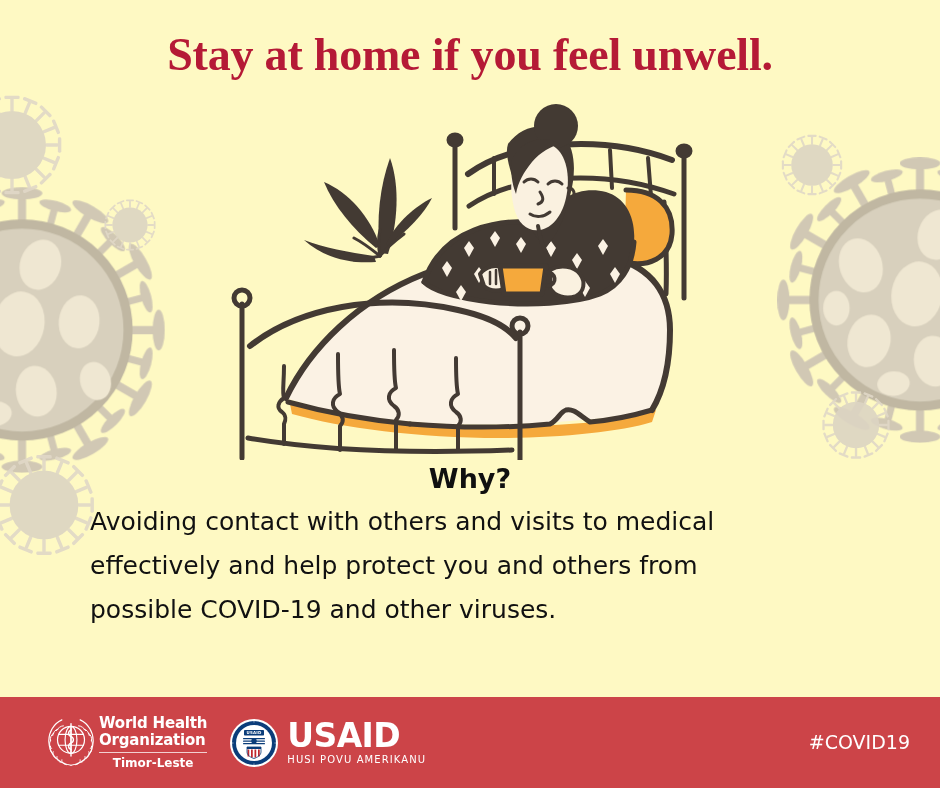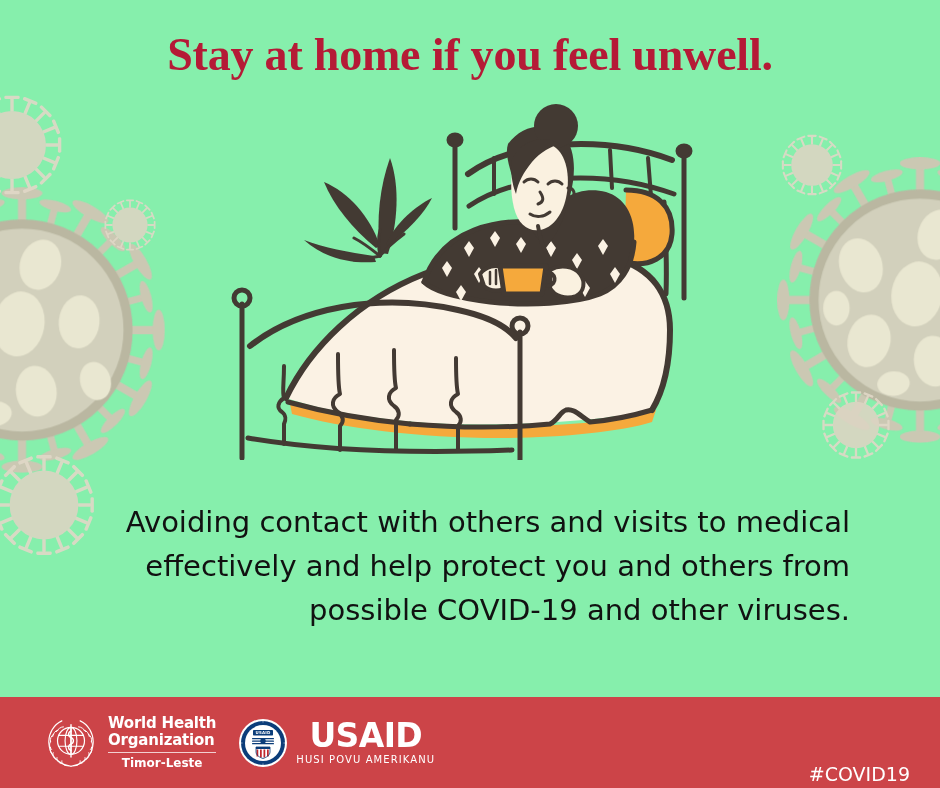--- a/index.html
+++ b/index.html
@@ -10,21 +10,21 @@
     height: 788px;
     overflow: hidden;
     background: #FBBB55;
     font-family: "Liberation Sans", sans-serif;
   }
 
   #poster {
     position: relative;
     width: 940px;
     height: 788px;
-    background: #86efac;
+    background: #fef9c3;
     overflow: hidden;
   }
 
   
   #virus-layer {
     position: absolute;
     left: 0; top: 0;
     width: 940px;
     height: 788px;
     pointer-events: none;
@@ -67,24 +67,24 @@
     font-size: 27px;
     line-height: 34px;
     color: #101010;
   }
 
   #body-copy {
     position: absolute;
     left: 90px;
     top: 500px;
     width: 760px;
-    text-align: right;
+    text-align: left;
     font-family: "DejaVu Sans", sans-serif;
     font-weight: 400;
-    font-size: 29px;
+    font-size: 25px;
     line-height: 44px;
     color: #111111;
   }
   #body-copy .line { display: block; white-space: nowrap; }
 
   
   #footer {
     position: absolute;
     left: 0;
     top: 697px;
@@ -98,22 +98,21 @@
     left: 44px;
     top: 0;
     height: 91px;
     display: flex;
     align-items: center;
     gap: 22px;
   }
 
   .who-lockup {
     display: flex;
-    align-items: center;
-    gap: 10px;
+    gap: 1px;
   }
   .who-wordmark {
     display: flex;
     flex-direction: column;
     color: #ffffff;
   }
   .who-wordmark .l1,
   .who-wordmark .l2 {
     font-family: "DejaVu Sans", sans-serif;
     font-weight: 700;
@@ -132,21 +131,20 @@
     font-weight: 700;
     font-size: 12px;
     line-height: 15px;
     text-align: center;
   }
 
   .usaid-lockup {
     display: flex;
     align-items: center;
     gap: 8px;
-    text-align: center;
   }
   .usaid-wordmark {
     display: flex;
     flex-direction: column;
     color: #ffffff;
   }
   .usaid-wordmark .brand {
     font-family: "DejaVu Sans", sans-serif;
     font-weight: 700;
     font-size: 33px;
@@ -160,21 +158,21 @@
     line-height: 14px;
     letter-spacing: 1.1px;
   }
 
   #hashtags {
     position: absolute;
     right: 30px;
     top: 0;
     height: 91px;
     display: flex;
-    flex-direction: row;
+    flex-direction: column;
     justify-content: center;
     align-items: flex-end;
     color: #ffffff;
     font-family: "DejaVu Sans", sans-serif;
     font-weight: 400;
     font-size: 19px;
     line-height: 27px;
   }
 </style>
 </head>
@@ -521,20 +519,21 @@
                C338 202 326 198 322 190 Z" fill="#FAF1E0" stroke-width="4"></path>
 
       <path d="M272 168 L318 168 L314 196 L276 196 Z" fill="#F5A93C" stroke-width="5"></path>
       <path d="M318 174 C328 174 330 186 320 188" stroke-width="4"></path>
 
       <path d="M262 174 L262 186" stroke-width="2.5"></path>
       <path d="M268 172 L268 186" stroke-width="2.5"></path>
     </g>
   </svg>
 
+  <h2 id="why-heading">Why?</h2>
 
   <p id="body-copy">
     <span class="line">Avoiding contact with others and visits to medical</span>
     <span class="line">effectively and help protect you and others from</span>
     <span class="line">possible COVID-19 and other viruses.</span>
   </p>
 
   <div id="footer">
 
     <div id="footer-logos">

